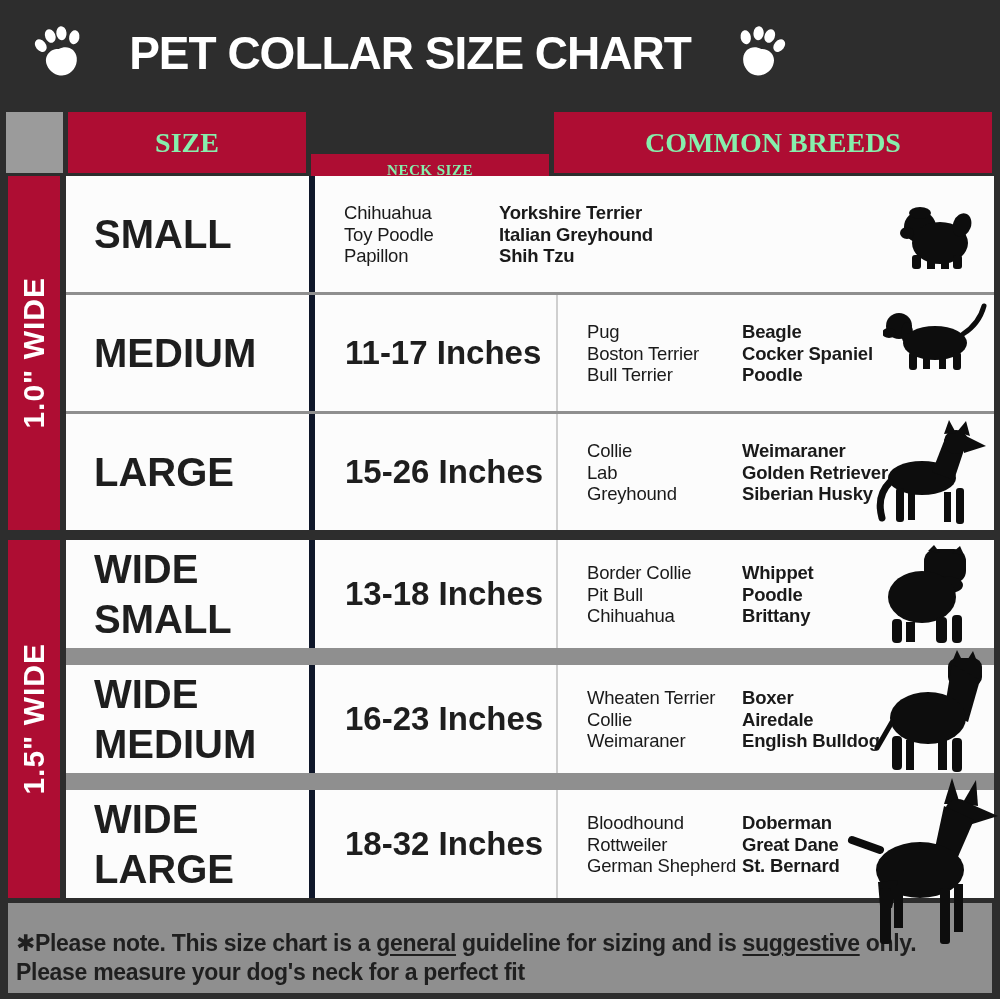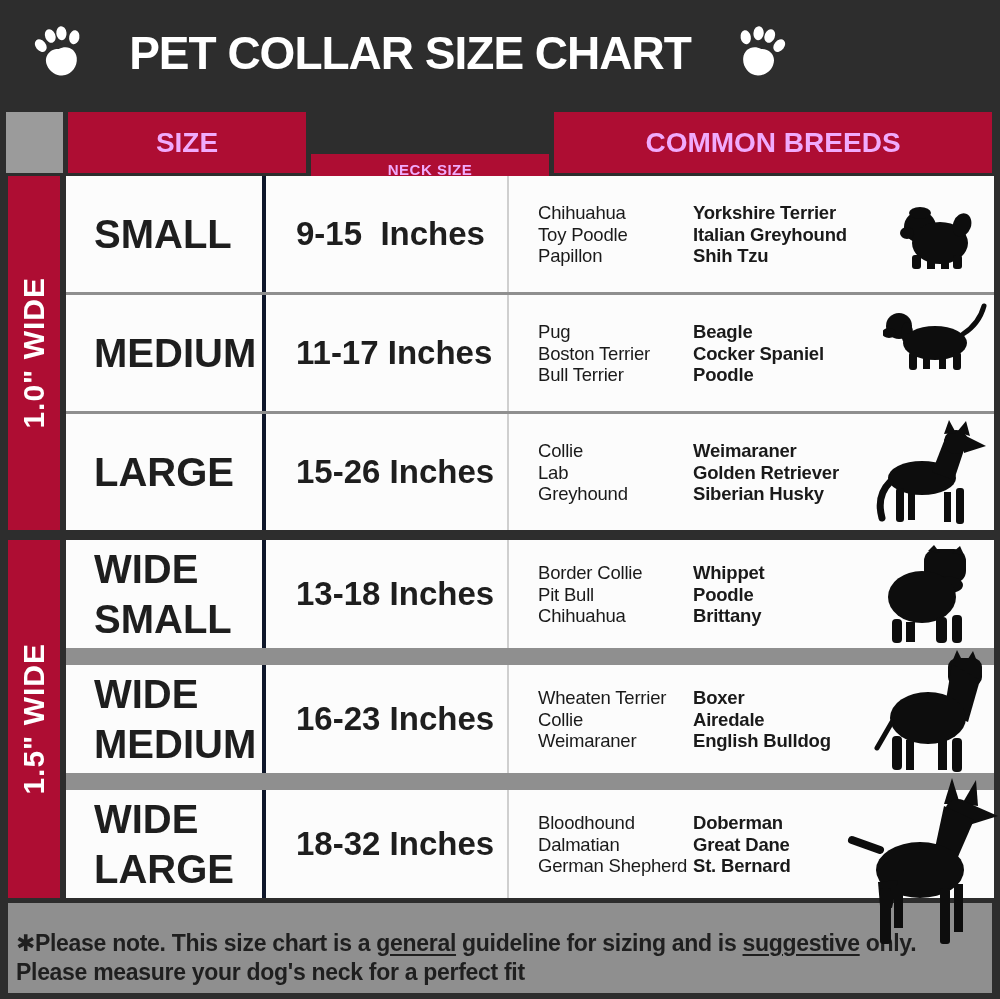--- a/index.html
+++ b/index.html
@@ -10,23 +10,23 @@
   .titlebar{position:absolute;left:0;top:0;width:820px;height:106px;
             display:flex;align-items:center;justify-content:center;}
   .titlebar h1{margin:0;color:#FFFFFF;font-size:46px;font-weight:700;letter-spacing:-1px;}
   .paw{position:absolute;top:22px;width:64px;height:64px;}
   .paw-left{left:28px;transform:rotate(-14deg);}
   .paw-right{right:28px;transform:scaleX(-1) rotate(-14deg);}
   .paw *{fill:#FFFFFF;}
 
   
   .corner{position:absolute;left:6px;top:112px;width:57px;height:61px;background:#9B9B9B;}
-  .hcell{position:absolute;top:112px;height:61px;background:#AE0D33;color:#f0abfc;
+  .hcell{position:absolute;top:112px;height:61px;background:#AE0D33;color:#86efac;
          display:flex;flex-direction:column;align-items:center;justify-content:center;
-         font-weight:700;text-align:center;}
+         font-weight:700;text-align:center;font-family:Liberation Serif, serif;}
   .h-size{left:68px;width:238px;font-size:28px;}
   .h-neck{left:311px;width:238px;margin-top:42px;}
   .h-neck .small{font-size:15px;line-height:16px;letter-spacing:0.5px;}
   .h-neck .big{font-size:29px;line-height:29px;}
   .h-breeds{left:554px;width:438px;font-size:28px;}
 
   
   .sidebar{position:absolute;left:8px;width:52px;background:#AE0D33;
            display:flex;align-items:center;justify-content:center;}
   .sidebar-1{top:176px;height:354px;}
@@ -34,21 +34,21 @@
   .sidebar span{writing-mode:vertical-rl;transform:rotate(180deg);
                 color:#FFF;font-weight:700;font-size:30px;letter-spacing:1px;white-space:nowrap;}
 
   
   .panel{position:absolute;left:66px;width:928px;background:#8F8F8F;
          display:flex;flex-direction:column;gap:3px;}
   .panel-1{top:176px;height:354px;}
   .panel-2{top:540px;height:358px;gap:17px;}
   .trow{flex:1;background:#FCFCFC;display:flex;min-height:0;}
   .cell{height:100%;box-sizing:border-box;}
-  .c-size{width:200px;border-right:4px solid #0f172a;display:flex;align-items:center;
+  .c-size{width:249px;border-right:6px solid #0f172a;display:flex;align-items:center;
           padding-left:28px;font-size:40px;font-weight:700;color:#1E1E1E;line-height:1.25;}
   .c-size span{max-width:205px;}
   .c-len{width:243px;border-right:2px solid #CFCFCF;display:flex;align-items:center;
          padding-left:30px;font-size:33px;font-weight:700;color:#1E1E1E;white-space:pre;}
   .c-breeds{flex:1;position:relative;}
   .bcol{position:absolute;left:29px;top:50%;transform:translateY(-50%);
         font-size:18.5px;line-height:21.5px;color:#1A1A1A;letter-spacing:-0.2px;white-space:nowrap;}
   .bcol-2{left:184px;font-weight:bold;}
   .bcol span{display:block;}
 
@@ -109,21 +109,20 @@
   </div>
   <div class="sidebar sidebar-2">
     <span>1.5" WIDE</span>
   </div>
 
   <div class="panel panel-1">
     <div class="trow">
       <div class="cell c-size">
           <span>SMALL</span>
         </div>
-      <div class="cell c-len"><span>9-15  Inches</span></div>
       <div class="cell c-breeds">
         <div class="bcol">
           <span>Chihuahua</span>
           <span>Toy Poodle</span>
           <span>Papillon</span>
         </div>
         <div class="bcol bcol-2">
           <span>Yorkshire Terrier</span>
           <span>Italian Greyhound</span>
           <span>Shih Tzu</span>
@@ -206,21 +205,21 @@
       </div>
     </div>
     <div class="trow">
       <div class="cell c-size">
           <span>WIDE LARGE</span>
         </div>
       <div class="cell c-len"><span>18-32 Inches</span></div>
       <div class="cell c-breeds">
         <div class="bcol">
           <span>Bloodhound</span>
-          <span>Dalmatian</span>
+          <span>Rottweiler</span>
           <span>German Shepherd</span>
         </div>
         <div class="bcol bcol-2">
           <span>Doberman</span>
           <span>Great Dane</span>
           <span>St. Bernard</span>
         </div>
       </div>
     </div>
   </div>

